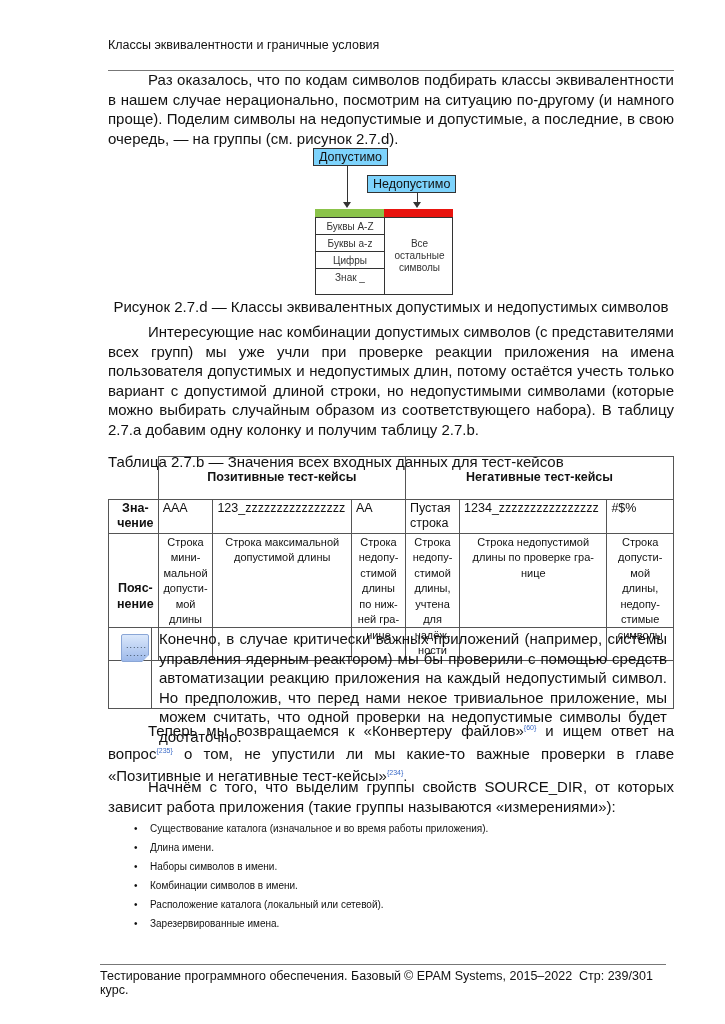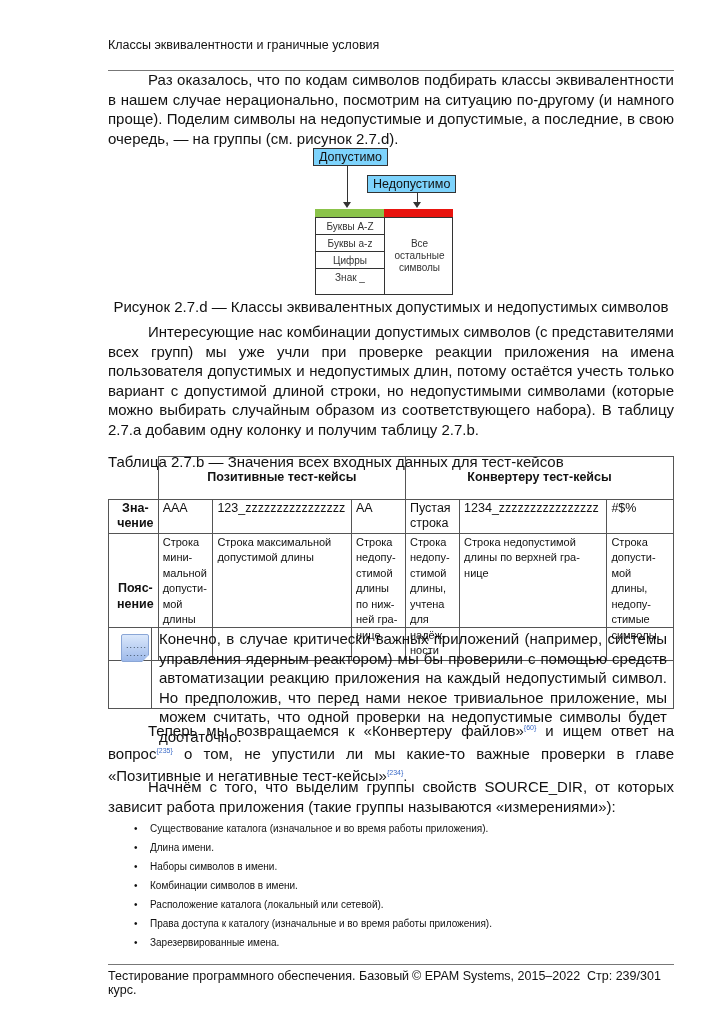--- a/index.html
+++ b/index.html
@@ -27,37 +27,37 @@
   .other { position:absolute; left:69px; top:0; width:69px; height:100%; display:flex;
            align-items:center; justify-content:center; text-align:center; font-size:10px;
            line-height:12px; color:#333; }
   .caption { position:absolute; left:108px; top:298px; width:566px; text-align:center; font-size:15px; }
   
   table.tc { position:absolute; left:108px; top:456px; width:566px; border-collapse:collapse;
              font-size:12.5px; }
   table.tc td { border:1px solid #555; vertical-align:top; padding:1px 4px; line-height:15.5px; }
   table.tc .hdr { font-weight:bold; text-align:center; padding:13px 4px; }
   table.tc .rowhead { font-weight:bold; text-align:center; vertical-align:middle;padding-left:8px; }
-  table.tc .sm { font-size:11px; line-height:15.5px; }
+  table.tc .sm { font-size:11px; line-height:15.5px;text-align:center; }
   table.tc td.blank { border-top:none; border-left:none; }
   
   .note { position:absolute; left:108px; top:627px; width:566px; height:82px; border:1px solid #555;
           box-sizing:border-box; }
   .note-icon-cell { position:absolute; left:0; top:0; width:42px; height:100%; border-right:1px solid #555; }
   .note-icon { position:absolute; left:12px; top:6px; width:26px; height:26px; border-radius:2px;
                background:linear-gradient(#dbe8fb,#9db9ea); border:1px solid #8aa6d6;
                clip-path:polygon(0 0,100% 0,100% 75%,75% 100%,0 100%); }
   .note-icon span { position:absolute; left:4px; font-size:9px; letter-spacing:1px; color:#345; line-height:8px; }
   .note-text { position:absolute; left:50px; top:1px; width:508px; font-size:15px; line-height:19.5px; text-align:justify; }
   sup.ref { font-size:7px; color:#3a6ac8; vertical-align:super; }
   ul.bl { position:absolute; left:108px; top:815px; width:566px; margin:4px; padding:0; list-style:none;
           font-size:10px; line-height:19px; }
   ul.bl li { position:relative; padding-left:38px; }
   ul.bl li::before { content:"•"; position:absolute; left:22px; }
-  .footer { position:absolute; left:108px; top:964px; width:566px; border-top:1px solid #777;
+  .footer { position:absolute; left:100px; top:964px; width:566px; border-top:1px solid #777;
             padding-top:4px; font-size:12.5px; display:flex; }
   .footer .f1 { width:304px; }
   .footer .f2 { width:175px; }
 </style>
 </head>
 <body>
 
 <div class="header">Классы эквивалентности и граничные условия</div>
 
 <div class="p indent" style="top:70px">Раз оказалось, что по кодам символов подбирать классы эквивалентности в нашем случае нерационально, посмотрим на ситуацию по-другому (и намного проще). Поделим символы на недопустимые и допустимые, а последние, в свою очередь, — на группы (см. рисунок 2.7.d).</div>
@@ -94,38 +94,38 @@
       <col style="width:139px">
       <col style="width:55px">
       <col style="width:55px">
       <col style="width:148px">
       <col style="width:69px">
   </colgroup>
   <tbody>
       <tr>
     <td class="blank"></td>
     <td class="hdr" colspan="3">Позитивные тест-кейсы</td>
-    <td class="hdr" colspan="3">Конвертеру тест-кейсы</td>
+    <td class="hdr" colspan="3">Негативные тест-кейсы</td>
   </tr>
   <tr>
     <td class="rowhead">Зна-чение</td>
     <td>AAA</td>
     <td>123_zzzzzzzzzzzzzzzz</td>
     <td>AA</td>
     <td>Пустая строка</td>
     <td>1234_zzzzzzzzzzzzzzzz</td>
     <td>#$%</td>
   </tr>
   <tr style="height:120px">
     <td class="rowhead">Пояс-нение</td>
     <td class="sm">Строка мини-мальной допусти-мой длины</td>
     <td class="sm">Строка максимальной допустимой длины</td>
     <td class="sm">Строка недопу-стимой длины по ниж-ней гра-нице</td>
     <td class="sm">Строка недопу-стимой длины, учтена для надёж-ности</td>
-    <td class="sm">Строка недопустимой длины по верхней гра-нице</td>
+    <td class="sm">Строка недопустимой длины по проверке гра-нице</td>
     <td class="sm">Строка допусти-мой длины, недопу-стимые символы</td>
   </tr>
 </tbody>
   </table>
 
 <div class="note">
   <div class="note-icon-cell">
     <div class="note-icon">
       <span style="top:6px">......</span>
         <span style="top:14px">......</span>
@@ -137,21 +137,20 @@
 <div class="p indent" style="top:718px"><span>Теперь мы возвращаемся к «Конвертеру файлов»</span><sup class="ref">{60}</sup><span> и ищем ответ на вопрос</span><sup class="ref">{235}</sup><span> о том, не упустили ли мы какие-то важные проверки в главе «Позитивные и негативные тест-кейсы»</span><sup class="ref">{234}</sup><span>.</span></div>
 
 <div class="p indent" style="top:777px">Начнём с того, что выделим группы свойств SOURCE_DIR, от которых зависит работа приложения (такие группы называются «измерениями»):</div>
 
 <ul class="bl">
   <li>Существование каталога (изначальное и во время работы приложения).</li>
   <li>Длина имени.</li>
   <li>Наборы символов в имени.</li>
   <li>Комбинации символов в имени.</li>
   <li>Расположение каталога (локальный или сетевой).</li>
-  <li>Права доступа к каталогу (изначальные и во время работы приложения).</li>
   <li>Зарезервированные имена.</li>
 </ul>
 
 <div class="footer">
   <span class="f1">Тестирование программного обеспечения. Базовый курс.</span>
   <span class="f2">© EPAM Systems, 2015–2022</span>
   <span>Стр: 239/301</span>
 </div>
 
 </body></html>

